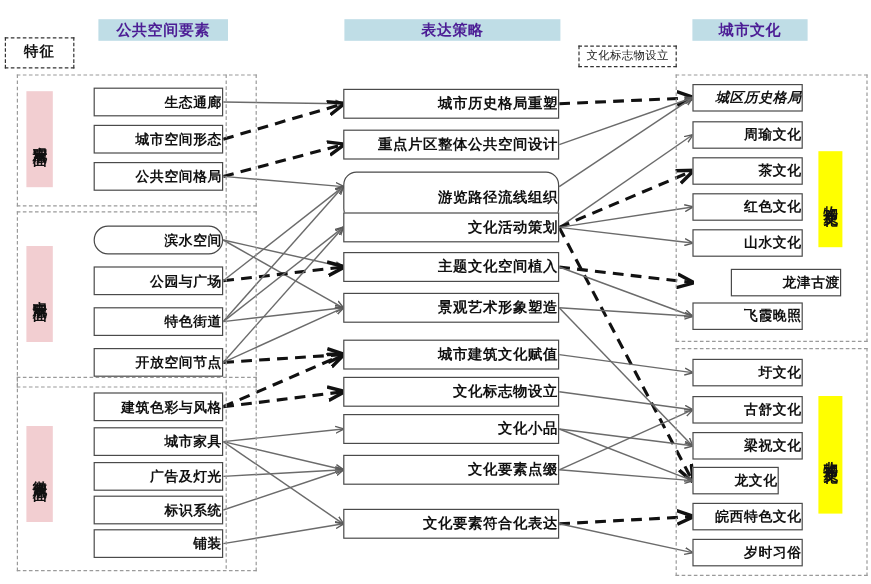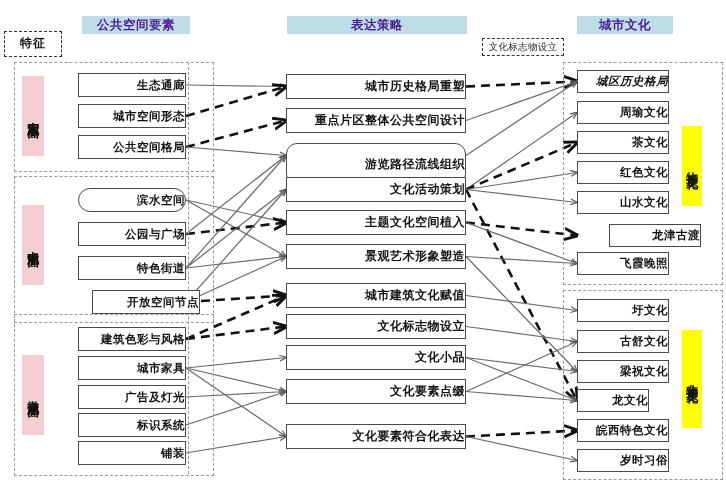--- a/index.html
+++ b/index.html
@@ -202,21 +202,21 @@
       </div>
       <div class="node small" style="left: 78px; top: 188px; width: 108px; height: 24px; border-radius: 12px;">
         <span>滨水空间</span>
       </div>
       <div class="node small" style="left: 78px; top: 222px; width: 108px; height: 24px;">
         <span>公园与广场</span>
       </div>
       <div class="node small" style="left: 78px; top: 256px; width: 108px; height: 24px; font-family: Liberation Serif, serif;">
         <span>特色街道</span>
       </div>
-      <div class="node small" style="left: 92px; top: 290px; width: 108px; height: 24px;">
+      <div class="node small" style="left: 78px; top: 290px; width: 108px; height: 24px;">
         <span>开放空间节点</span>
       </div>
       <div class="node small" style="left: 78px; top: 327px; width: 108px; height: 24px;">
         <span>建筑色彩与风格</span>
       </div>
       <div class="node small" style="left: 78px; top: 356px; width: 108px; height: 24px;">
         <span>城市家具</span>
       </div>
       <div class="node small" style="left: 78px; top: 385px; width: 108px; height: 24px;">
         <span>广告及灯光</span>

